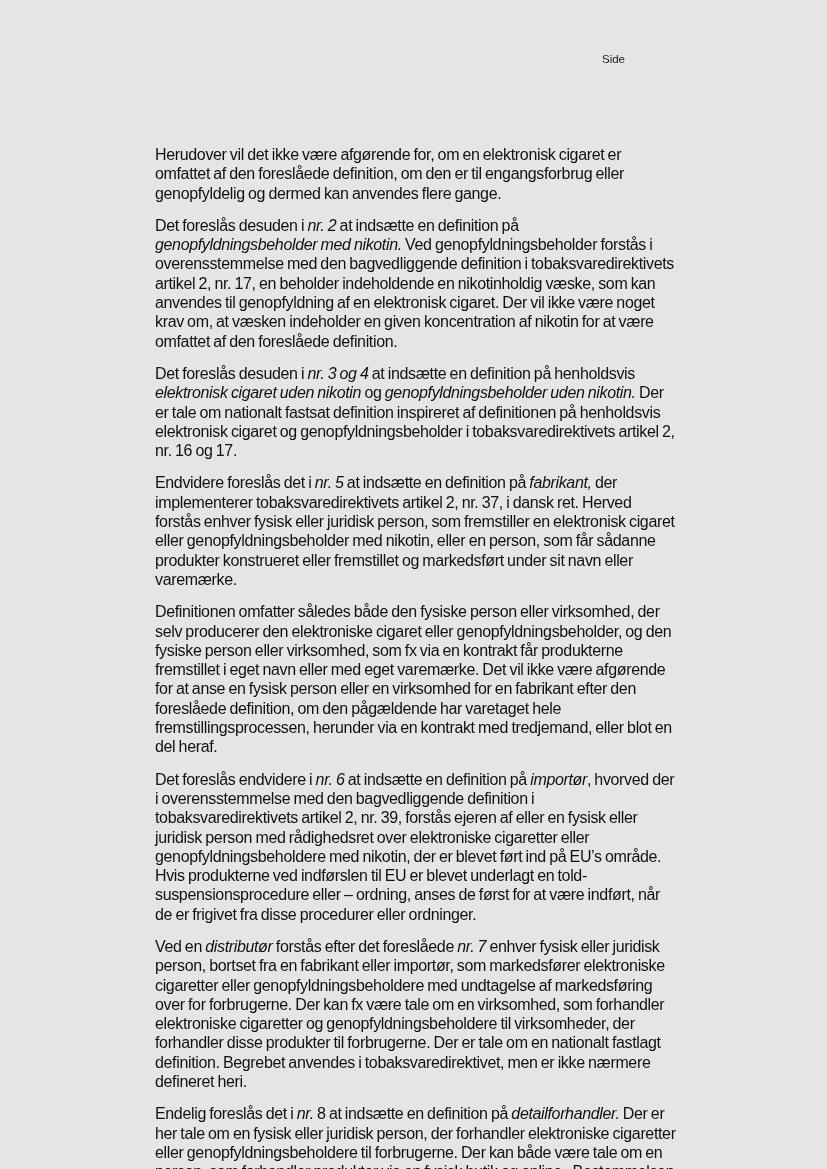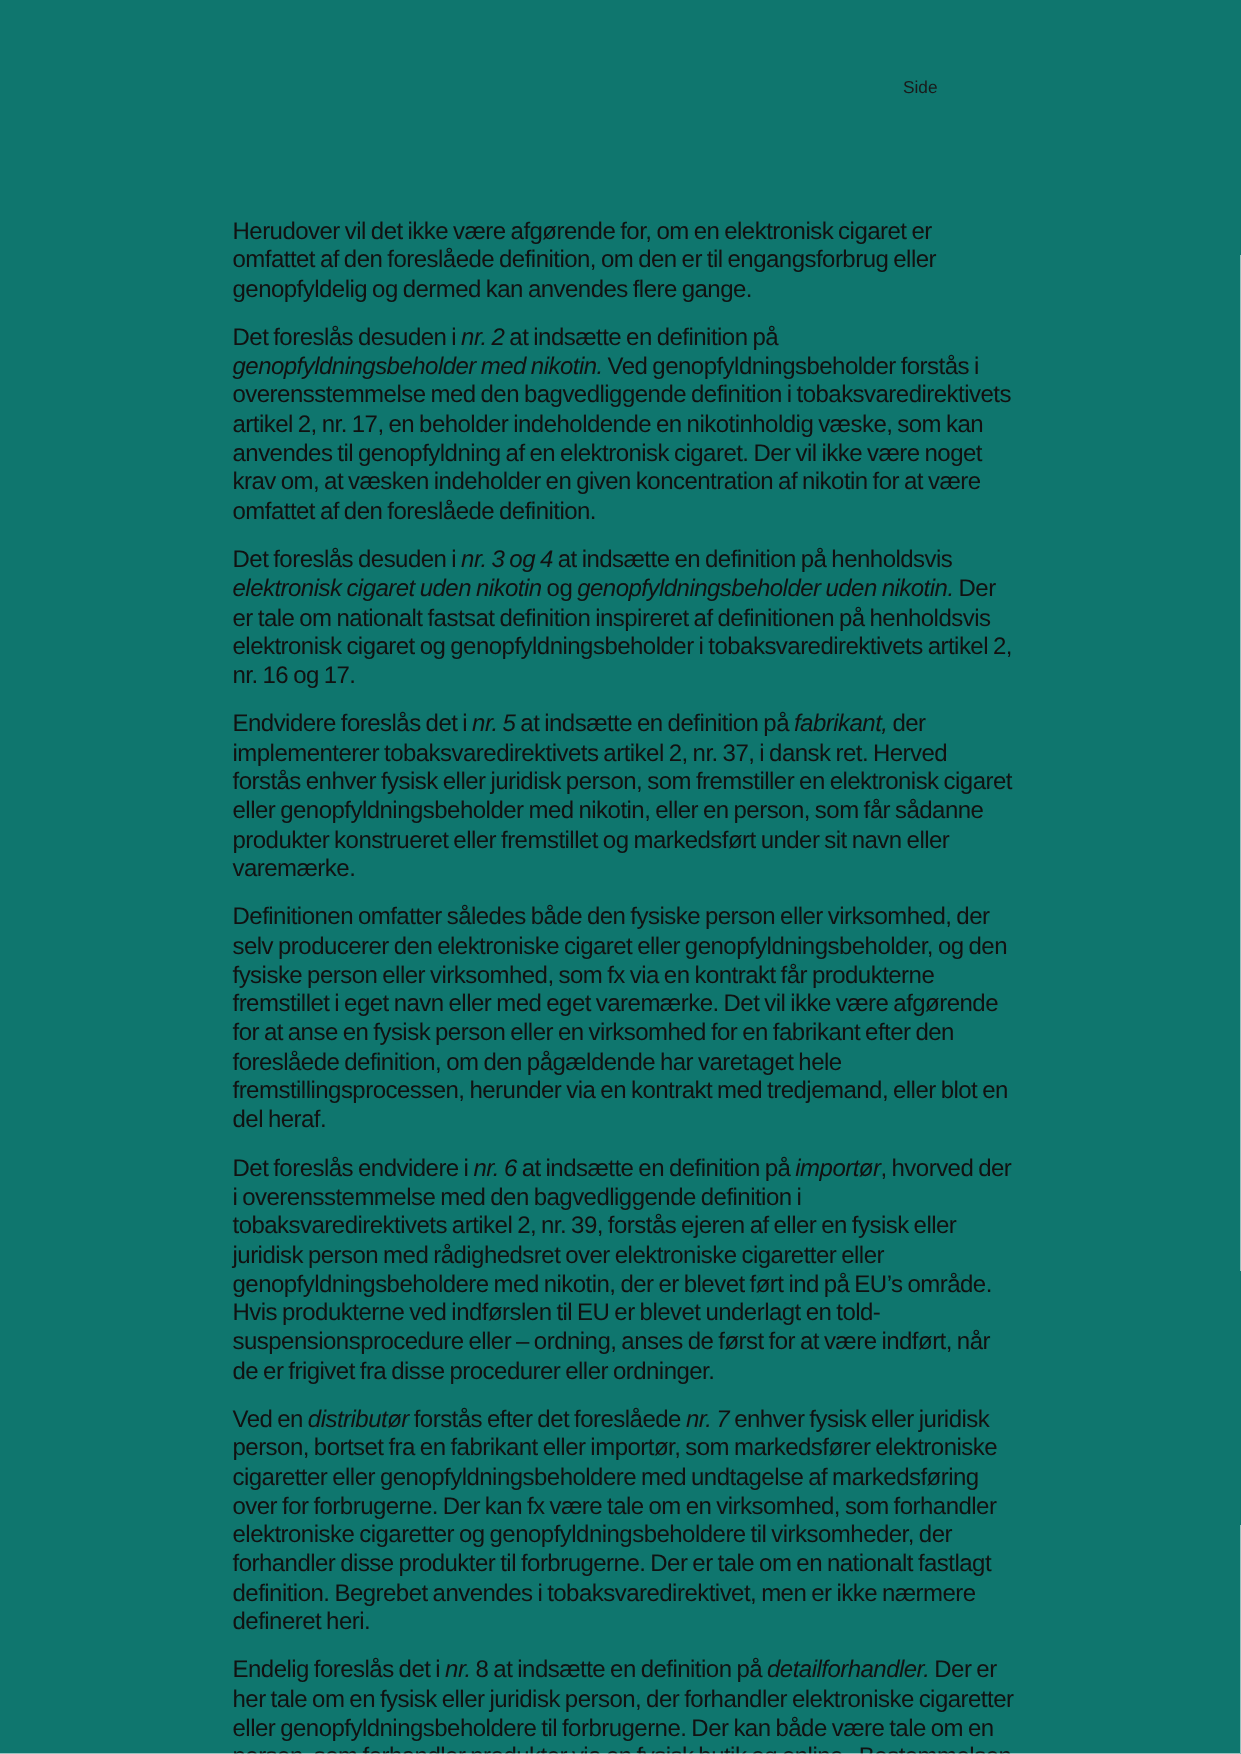--- a/index.html
+++ b/index.html
@@ -4,21 +4,21 @@
 <style>
   html, body {
     margin: 0;
     padding: 0;
     background: #ffffff;
   }
   .page {
     position: relative;
     width: 827px;
     height: 1169px;
-    background: #0f766e;
+    background: #e5e5e5;
     overflow: hidden;
     font-family: "Liberation Sans", sans-serif;
     color: #111111;
   }
   .page-header-label {
     position: absolute;
     left: 602px;
     top: 52px;
     font-size: 11.5px;
     line-height: 14px;

